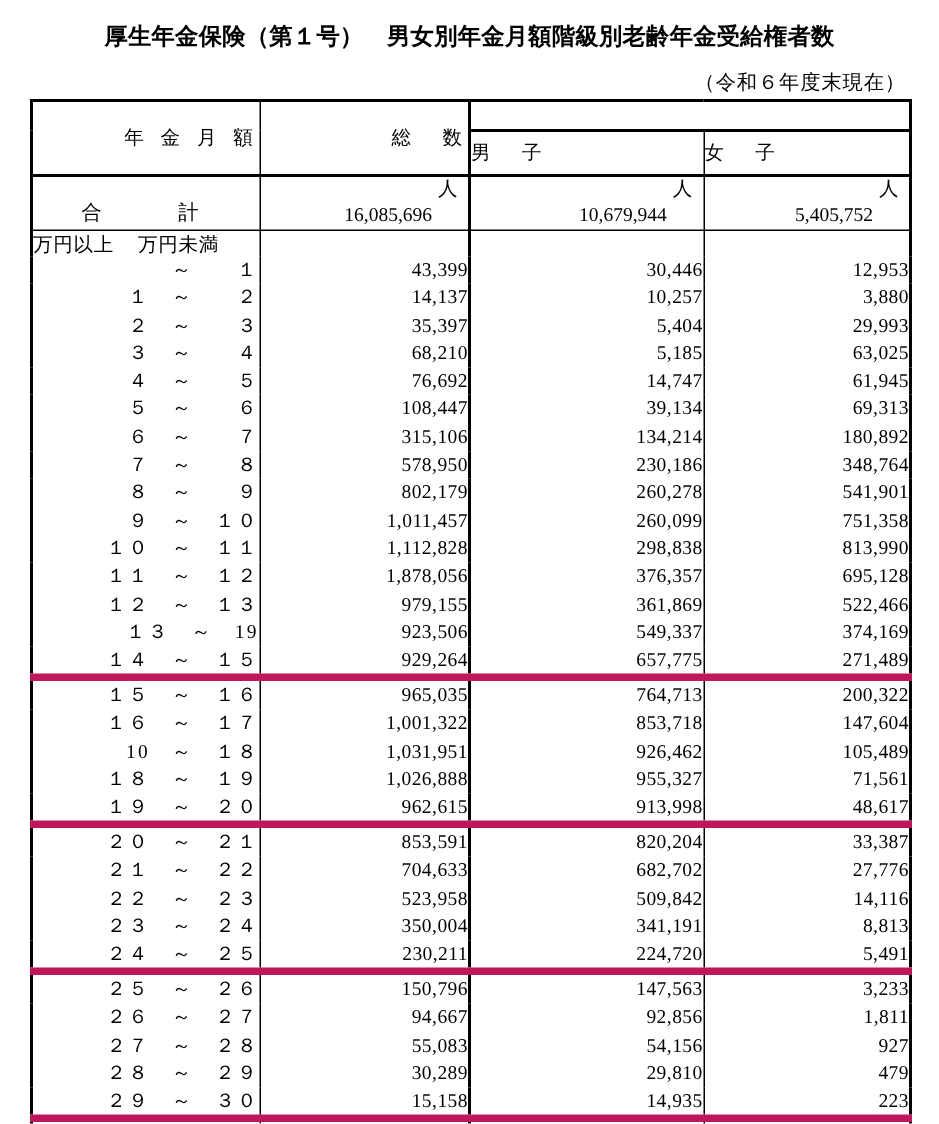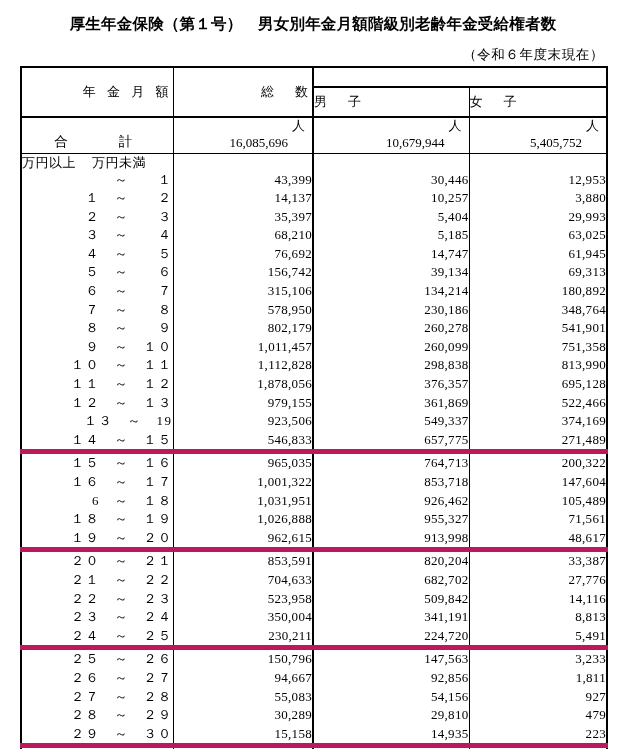--- a/index.html
+++ b/index.html
@@ -194,21 +194,21 @@
           <td class="num br-thick">63,025</td>
         </tr>
         <tr>
           <td class="lbl-range bl-thick br-thin">４　～　　５</td>
           <td class="num br-thick">76,692</td>
           <td class="num bl-thick br-thin">14,747</td>
           <td class="num br-thick">61,945</td>
         </tr>
         <tr>
           <td class="lbl-range bl-thick br-thin">５　～　　６</td>
-          <td class="num br-thick">156,742</td>
+          <td class="num br-thick">108,447</td>
           <td class="num bl-thick br-thin">39,134</td>
           <td class="num br-thick">69,313</td>
         </tr>
         <tr>
           <td class="lbl-range bl-thick br-thin">６　～　　７</td>
           <td class="num br-thick">315,106</td>
           <td class="num bl-thick br-thin">134,214</td>
           <td class="num br-thick">180,892</td>
         </tr>
         <tr>
@@ -248,38 +248,38 @@
           <td class="num br-thick">522,466</td>
         </tr>
         <tr>
           <td class="lbl-range bl-thick br-thin">１３　～　19</td>
           <td class="num br-thick">923,506</td>
           <td class="num bl-thick br-thin">549,337</td>
           <td class="num br-thick">374,169</td>
         </tr>
         <tr>
           <td class="lbl-range bl-thick br-thin bb-hair">１４　～　１５</td>
-          <td class="num br-thick bb-hair">546,833</td>
+          <td class="num br-thick bb-hair">929,264</td>
           <td class="num bl-thick br-thin bb-hair">657,775</td>
           <td class="num br-thick bb-hair">271,489</td>
         </tr>
         <tr>
           <td class="lbl-range bl-thick br-thin">１５　～　１６</td>
           <td class="num br-thick">965,035</td>
           <td class="num bl-thick br-thin">764,713</td>
           <td class="num br-thick">200,322</td>
         </tr>
         <tr>
           <td class="lbl-range bl-thick br-thin">１６　～　１７</td>
           <td class="num br-thick">1,001,322</td>
           <td class="num bl-thick br-thin">853,718</td>
           <td class="num br-thick">147,604</td>
         </tr>
         <tr>
-          <td class="lbl-range bl-thick br-thin">6　～　１８</td>
+          <td class="lbl-range bl-thick br-thin">10　～　１８</td>
           <td class="num br-thick">1,031,951</td>
           <td class="num bl-thick br-thin">926,462</td>
           <td class="num br-thick">105,489</td>
         </tr>
         <tr>
           <td class="lbl-range bl-thick br-thin">１８　～　１９</td>
           <td class="num br-thick">1,026,888</td>
           <td class="num bl-thick br-thin">955,327</td>
           <td class="num br-thick">71,561</td>
         </tr>

